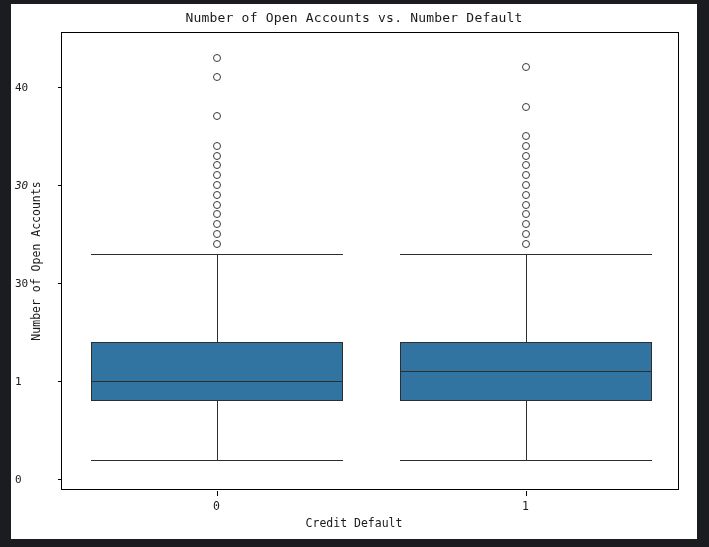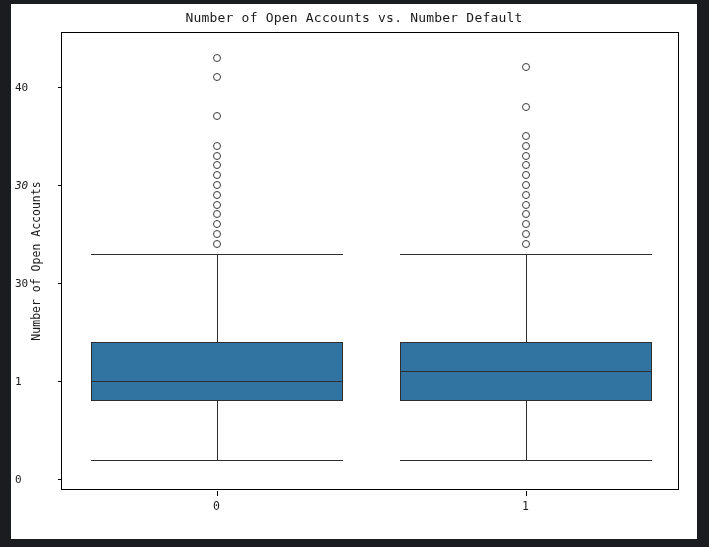--- a/index.html
+++ b/index.html
@@ -209,15 +209,16 @@
             <div class="flier" style="left: 463.5px; top: 132.398px;"></div>
             <div class="flier" style="left: 463.5px; top: 122.591px;"></div>
             <div class="flier" style="left: 463.5px; top: 112.784px;"></div>
             <div class="flier" style="left: 463.5px; top: 102.976px;"></div>
             <div class="flier" style="left: 463.5px; top: 73.5546px;"></div>
             <div class="flier" style="left: 463.5px; top: 34.3255px;"></div>
           </div>
         </div>
     </div>
 
+    <div id="xlabel">Credit Default</div>
 
   </div>
 </div>
 
 </body></html>

